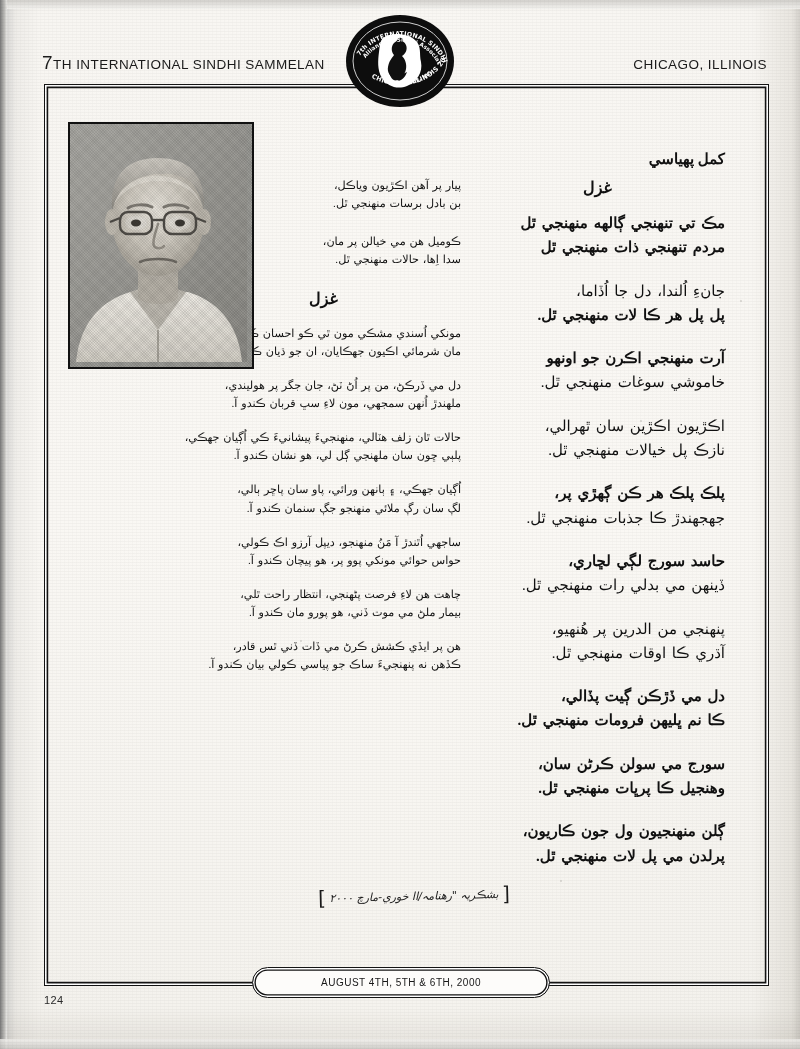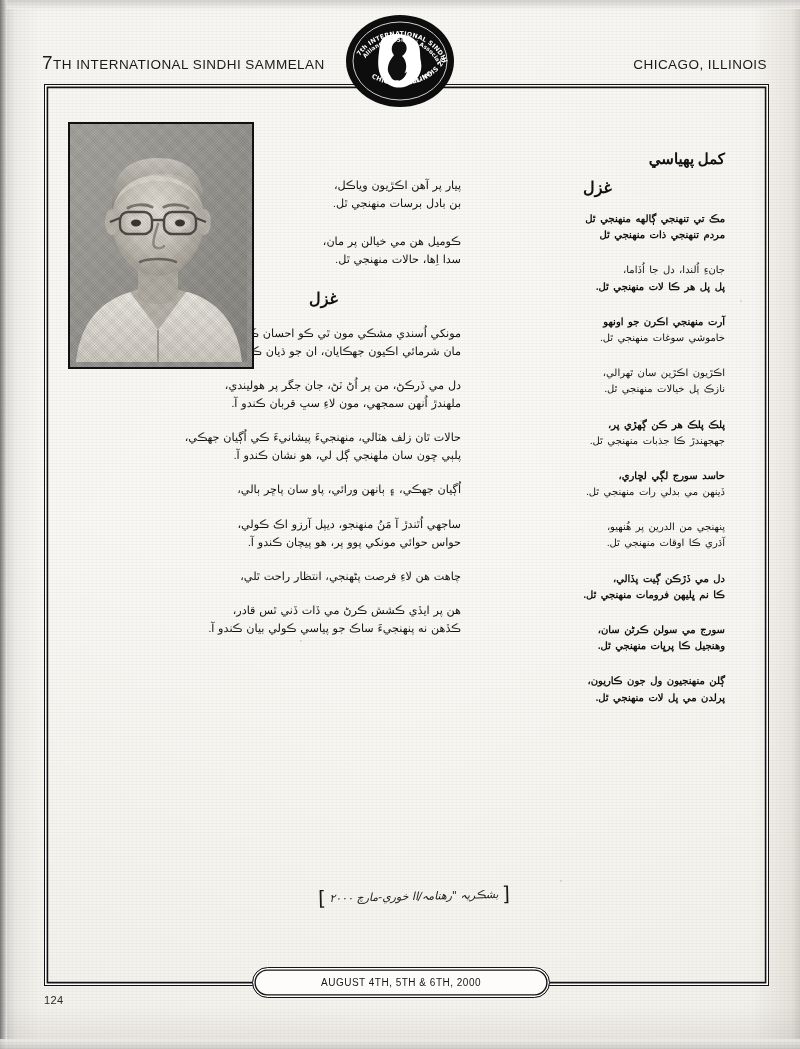--- a/index.html
+++ b/index.html
@@ -115,21 +115,21 @@
   }
   .ghazal-head{
     font-size:16px;font-weight:700;
     text-align:center;
     margin:0 0 14px 0;
   }
   .ghazal-head.mid{margin:0 0 16px 0;}
 
   .couplet{
     margin:0 0 17px 0;
-    font-size:10px;
+    font-size:15px;
     line-height:1.62;
     word-spacing:2px;
   }
   .couplet .ln{display:block;white-space:nowrap;}
   .couplet .ln.b{font-weight:600;}
 
   .col-mid .couplet{font-size:11.2px;margin-bottom:16px;word-spacing:1px;margin-left:11px;}
   .col-right .couplet{margin-bottom:19px;}
 
   
@@ -359,27 +359,29 @@
     <div class="couplet">
         <span class="ln">دل مي ڏرڪڻ، من پر اُڻ ٽڻ، جان جگر پر هوليندي،</span>
         <span class="ln">ملهندڙ اُنهن سمجهي، مون لاءِ سڀ قربان ڪندو آ.</span>
       </div>
     <div class="couplet">
         <span class="ln">حالات ٿان زلف هٽالي، منهنجيءَ پيشانيءَ ڪي اُڳيان جهڪي،</span>
         <span class="ln">پلٻي ڇون سان ملهنجي ڳل لي، هو نشان ڪندو آ.</span>
       </div>
     <div class="couplet">
         <span class="ln">اُڳيان جهڪي، ۽ ٻانهن ورائي، پاو سان پاڇر ٻالي،</span>
+        <span class="ln">لڳ سان رڳ ملائي منهنجو جڳ سنمان ڪندو آ.</span>
       </div>
     <div class="couplet">
         <span class="ln">ساجهي اُٿندڙ آ مَنُ منهنجو، ديپل آرزو اڪ ڪولي،</span>
         <span class="ln">حواس حوائي مونکي پوو پر، هو پيچان ڪندو آ.</span>
       </div>
     <div class="couplet">
         <span class="ln">چاهت هن لاءِ فرصت پڻهنجي، انتظار راحت ٿلي،</span>
+        <span class="ln">بيمار ملڻ مي موت ڏني، هو پورو مان ڪندو آ.</span>
       </div>
     <div class="couplet">
         <span class="ln">هن پر ايڏي ڪشش ڪرڻ مي ڏات ڏني ٿس قادر،</span>
         <span class="ln">ڪڏهن نه پنهنجيءَ ساڪ جو پياسي ڪولي بيان ڪندو آ.</span>
       </div>
   </div>
 
   <div class="handnote">
     <span class="brk">[</span>
     <span>بشڪريہ "رهنامہ/اا خوري-مارچ ٢٠٠٠</span>

